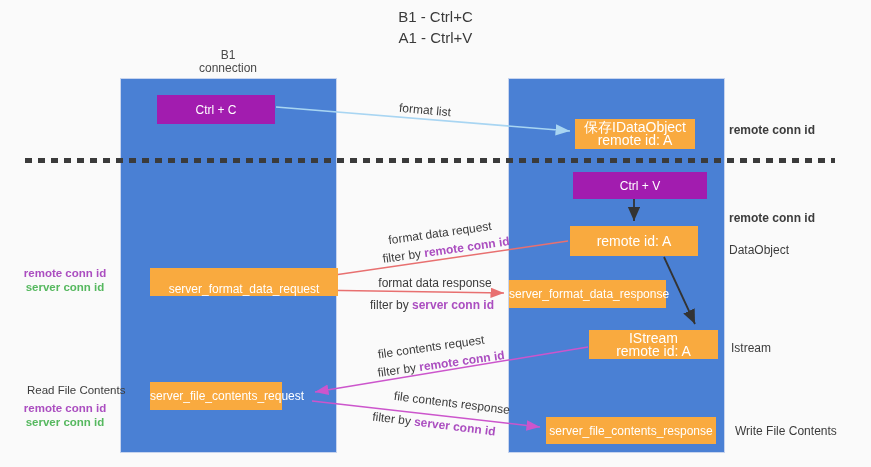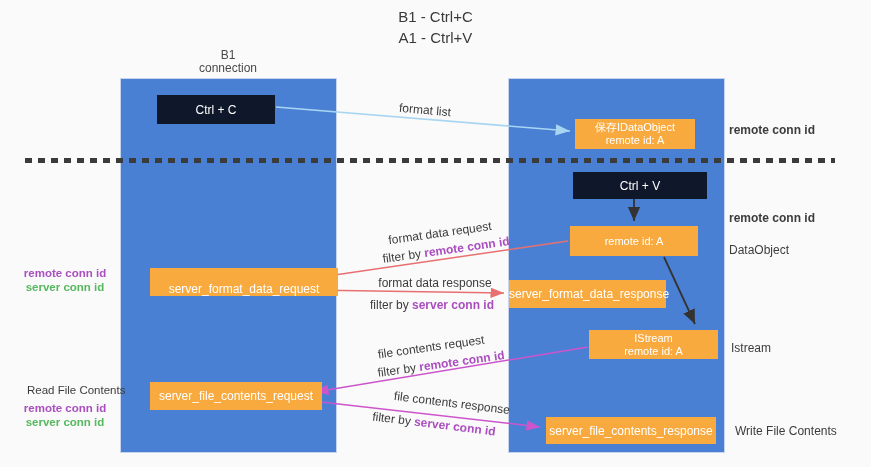--- a/index.html
+++ b/index.html
@@ -50,22 +50,22 @@
     box-sizing:border-box;
     color:#ffffff;
     text-align:center;
     display:flex;
     flex-direction:column;
     justify-content:center;
     z-index:5;
     font-size:12px;
   }
   .node.orange{background:#f9aa3f;}
-  .node.green{background:#0f172a;}
-  .node.two{font-size:11px;line-height:13px;}
+  .node.green{background:#a21caf;}
+  .node.two{font-size:14px;line-height:13px;}
   .edge-label{
     position:absolute;
     white-space:nowrap;
     font-size:12px;
     color:#3c3c3c;
     z-index:6;
   }
   .purple{color:#ab4ec0;font-weight:bold;}
   .greenid{color:#56b85f;font-weight:bold;}
   .side-label{
@@ -152,21 +152,21 @@
 
   <div class="node orange" style="left:509px;top:280px;width:157px;height:28px;">
     <div>server_format_data_response</div>
   </div>
 
   <div class="node orange two" style="left:589px;top:330px;width:129px;height:29px;">
     <div>IStream</div>
     <div>remote id: A</div>
   </div>
 
-  <div class="node orange" style="left:150px;top:382px;width:172px;height:28px;">
+  <div class="node orange" style="left:150px;top:382px;width:132px;height:28px;">
     <div>server_file_contents_request</div>
   </div>
 
   <div class="node orange" style="left:546px;top:417px;width:170px;height:27px;">
     <div>server_file_contents_response</div>
   </div>
 
   <div class="edge-label" style="left:425px;top:103px;transform:translateX(-50%) rotate(5deg);">format list</div>
 
   <div class="edge-label" style="left:440px;top:226px;transform:translateX(-50%) rotate(-8deg);">format data request</div>

